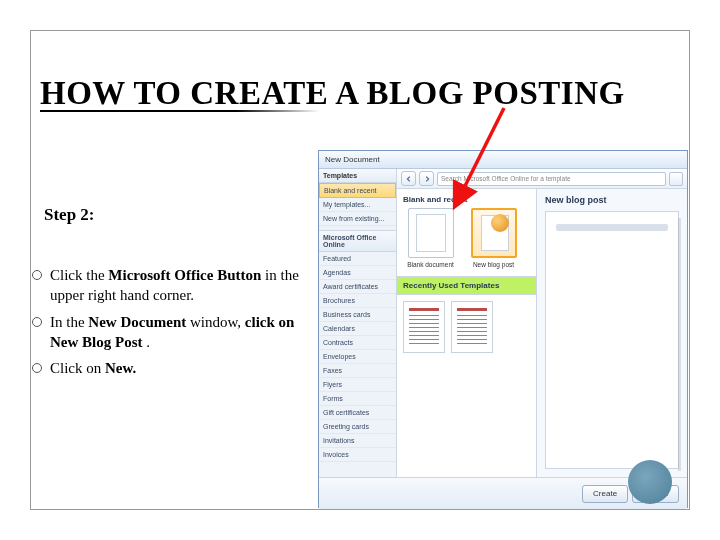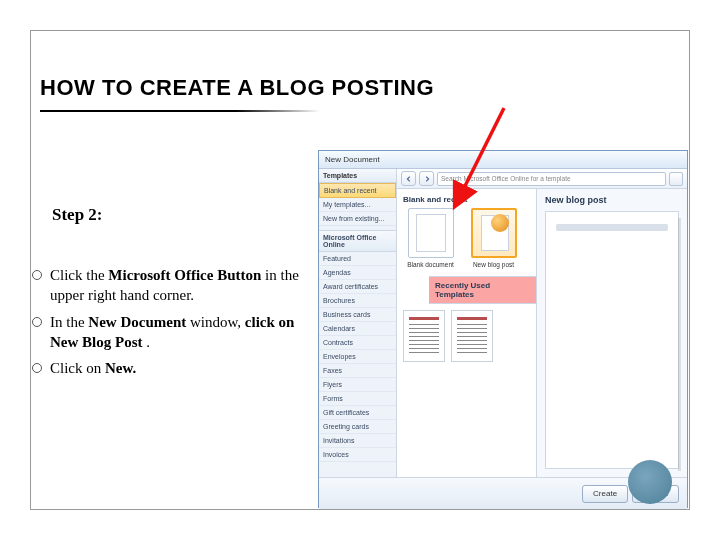--- a/index.html
+++ b/index.html
@@ -1,21 +1,21 @@
 <!DOCTYPE html>
 <html><head>
 <meta charset="utf-8">
 <style>
   * { box-sizing: border-box; margin: 0; padding: 0; }
   html, body { width: 720px; height: 540px; background: #fff; font-family: "Times New Roman", serif; overflow: hidden; }
   .slide { position: relative; width: 720px; height: 540px; }
   .frame { position: absolute; left: 30px; top: 30px; right: 30px; bottom: 30px; border: 1px solid #999; }
-  .title { position: absolute; left: 40px; top: 75px; font-family: Liberation Sans, sans-serif; font-size: 22px; font-weight: bold; color: #000; letter-spacing: 0.5px; }
+  .title { position: absolute; left: 40px; top: 75px; font-family: Liberation Serif, serif; font-size: 33px; font-weight: bold; color: #000; letter-spacing: 0.5px; }
   .title-underline { position: absolute; left: 40px; top: 110px; right: 400px; height: 2px; background: linear-gradient(to right,#000,#000 70%,rgba(0,0,0,0) 100%); }
-  .step { position: absolute; left: 52px; top: 205px; font-size: 17px; font-weight: bold; }
+  .step { position: absolute; left: 44px; top: 205px; font-size: 17px; font-weight: bold; }
   .bullets { position: absolute; left: 28px; top: 265px; width: 280px; font-size: 15px; line-height: 1.35; }
   .bullets li { list-style: none; position: relative; padding-left: 22px; margin-bottom: 6px; font-family: "Times New Roman", serif; }
   .bullets li::before { content: ""; position: absolute; left: 4px; top: 5px; width: 8px; height: 8px; border: 1.5px solid #555; border-radius: 50%; }
 
   .screenshot { position: absolute; left: 318px; top: 150px; width: 370px; height: 358px; border: 1px solid #7a99c2; background: #fff; }
   .ss-titlebar { height: 18px; background: linear-gradient(#f7fbff,#dbe8f7); border-bottom: 1px solid #b9c8dc; display: flex; align-items: center; padding: 0 6px; font-family: Tahoma, Arial, sans-serif; font-size: 8px; color: #333; }
   .ss-body { display: flex; height: 308px; }
   .ss-sidebar { width: 78px; border-right: 1px solid #cdd7e3; background: #eef3fa; display: flex; flex-direction: column; font-family: Tahoma, Arial, sans-serif; font-size: 7px; color: #3a4a63; }
   .ss-sidehdr { background: linear-gradient(#f6f9fd,#e3ecf6); border-bottom: 1px solid #cdd7e3; padding: 3px 4px; font-weight: bold; color: #333; }
   .ss-sideitem { padding: 3px 4px; border-bottom: 1px solid #e1e8f1; }
@@ -31,21 +31,21 @@
   .ss-center { flex: 0 0 140px; border-right: 1px solid #cdd7e3; display: flex; flex-direction: column; }
   .ss-secthdr { font-family: Tahoma, Arial, sans-serif; font-size: 8px; font-weight: bold; color: #2a3a55; padding: 6px 6px 4px; }
   .ss-tilerow { display: flex; gap: 8px; padding: 0 6px 8px; }
   .ss-tile { width: 55px; text-align: center; font-family: Tahoma, Arial, sans-serif; font-size: 6.5px; color: #333; }
   .ss-tileicon { width: 46px; height: 50px; margin: 0 auto 3px; border: 1px solid #b7c6d9; background: #fff; border-radius: 2px; display: flex; align-items: center; justify-content: center; }
   .ss-tile.sel .ss-tileicon { border: 2px solid #f5a623; background: linear-gradient(#fff7e8,#ffe9bd); }
   .ss-tileicon.blank::after { content: ""; width: 28px; height: 36px; border: 1px solid #c8d2de; background: #fff; }
   .ss-tileicon.blog { position: relative; }
   .ss-tileicon.blog::before { content: ""; position: absolute; width: 26px; height: 34px; border: 1px solid #c8d2de; background: #fff; bottom: 5px; left: 8px; }
   .ss-tileicon.blog::after { content: ""; position: absolute; width: 18px; height: 18px; border-radius: 50%; background: radial-gradient(circle at 35% 35%, #ffd27a, #e28b1a); top: 4px; right: 6px; }
-  .ss-recenthdr { font-family: Tahoma, Arial, sans-serif; font-size: 8px; font-weight: bold; color: #2a3a55; padding: 4px 6px; background: #fca5a5; border-top: 1px solid #cdd7e3; border-bottom: 1px solid #cdd7e3; margin-left: 32px; }
+  .ss-recenthdr { font-family: Tahoma, Arial, sans-serif; font-size: 8px; font-weight: bold; color: #2a3a55; padding: 4px 6px; background: #bef264; border-top: 1px solid #cdd7e3; border-bottom: 1px solid #cdd7e3; }
   .ss-recentbody { flex: 1; padding: 6px; display: flex; gap: 6px; align-items: flex-start; }
   .ss-recicon { width: 42px; height: 52px; border: 1px solid #c8d2de; background: #fff; position: relative; }
   .ss-recicon::before { content: ""; position: absolute; left: 5px; right: 5px; top: 6px; height: 3px; background: #b84d4d; }
   .ss-recicon::after { content: ""; position: absolute; left: 5px; right: 5px; top: 13px; bottom: 6px; background: repeating-linear-gradient(#888,#888 1px,transparent 1px,transparent 4px); }
   .ss-right { flex: 1; display: flex; flex-direction: column; background: #f5f8fc; }
   .ss-righthdr { font-family: Tahoma, Arial, sans-serif; font-size: 9px; font-weight: bold; color: #2a3a55; padding: 6px 8px; }
   .ss-preview { flex: 1; margin: 0 8px 8px; border: 1px solid #cdd7e3; background: #fff; position: relative; }
   .ss-preview::before { content: ""; position: absolute; left: 10px; right: 10px; top: 12px; height: 7px; background: #d9e0ea; border-radius: 2px; }
   .ss-shadow { position: absolute; right: -3px; top: 6px; width: 3px; bottom: -3px; background: rgba(0,0,0,0.1); }
   .ss-footer { height: 32px; border-top: 1px solid #cdd7e3; background: linear-gradient(#f6f9fd,#e3ecf6); display: flex; align-items: center; justify-content: flex-end; padding-right: 8px; gap: 4px; }

